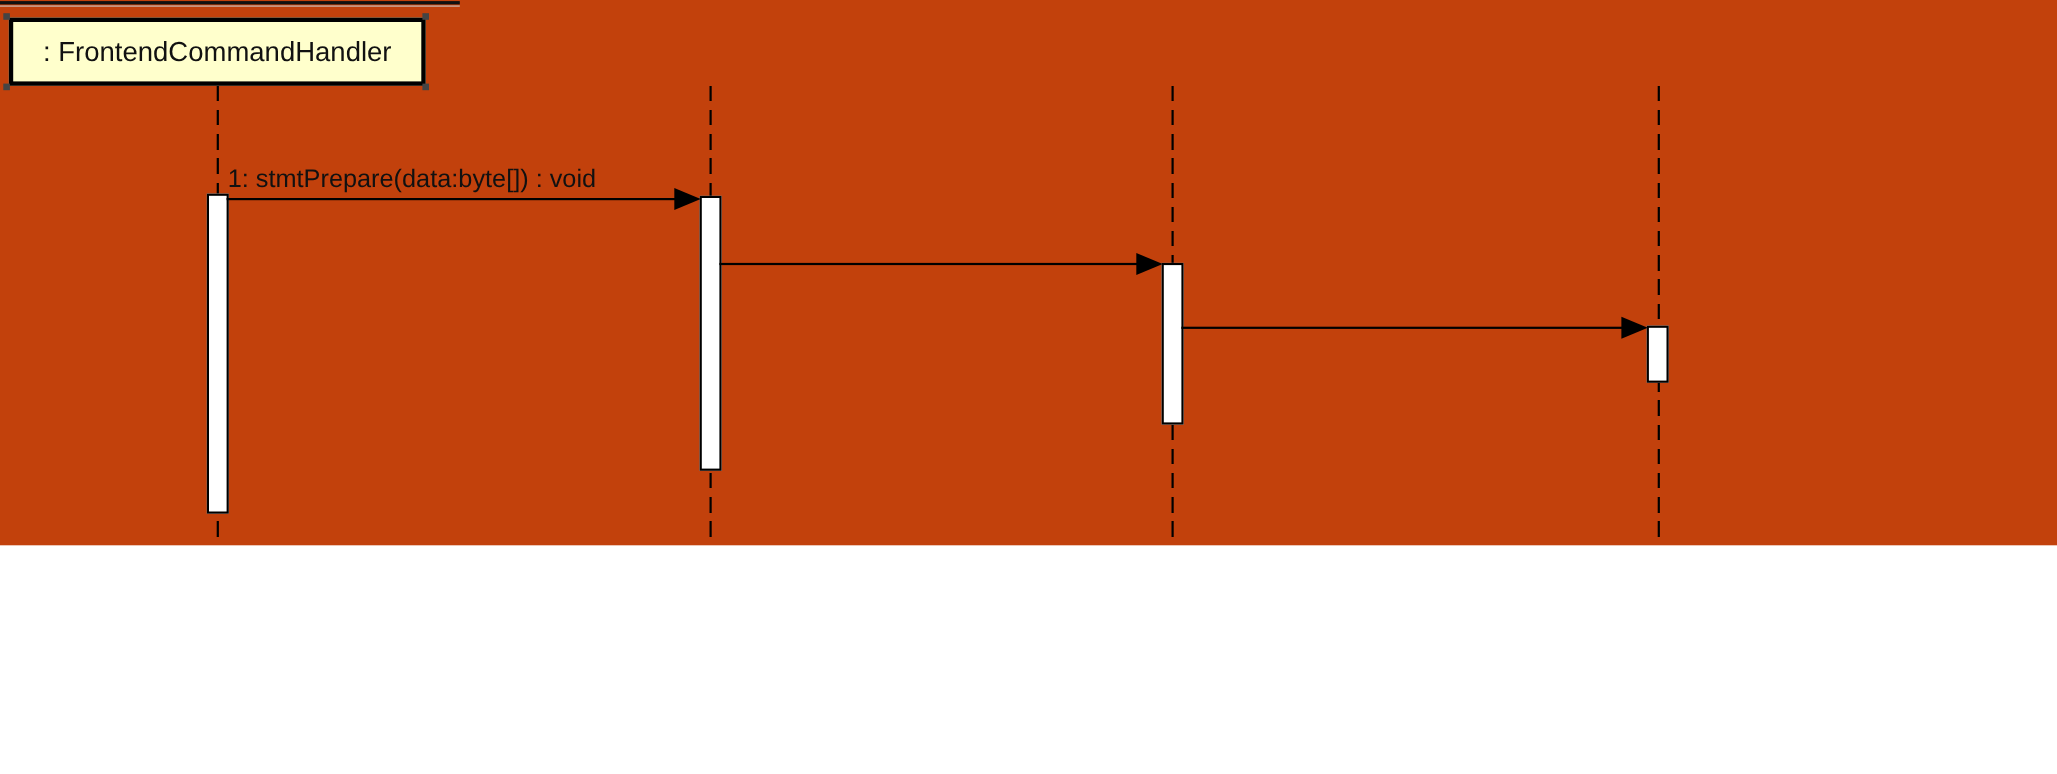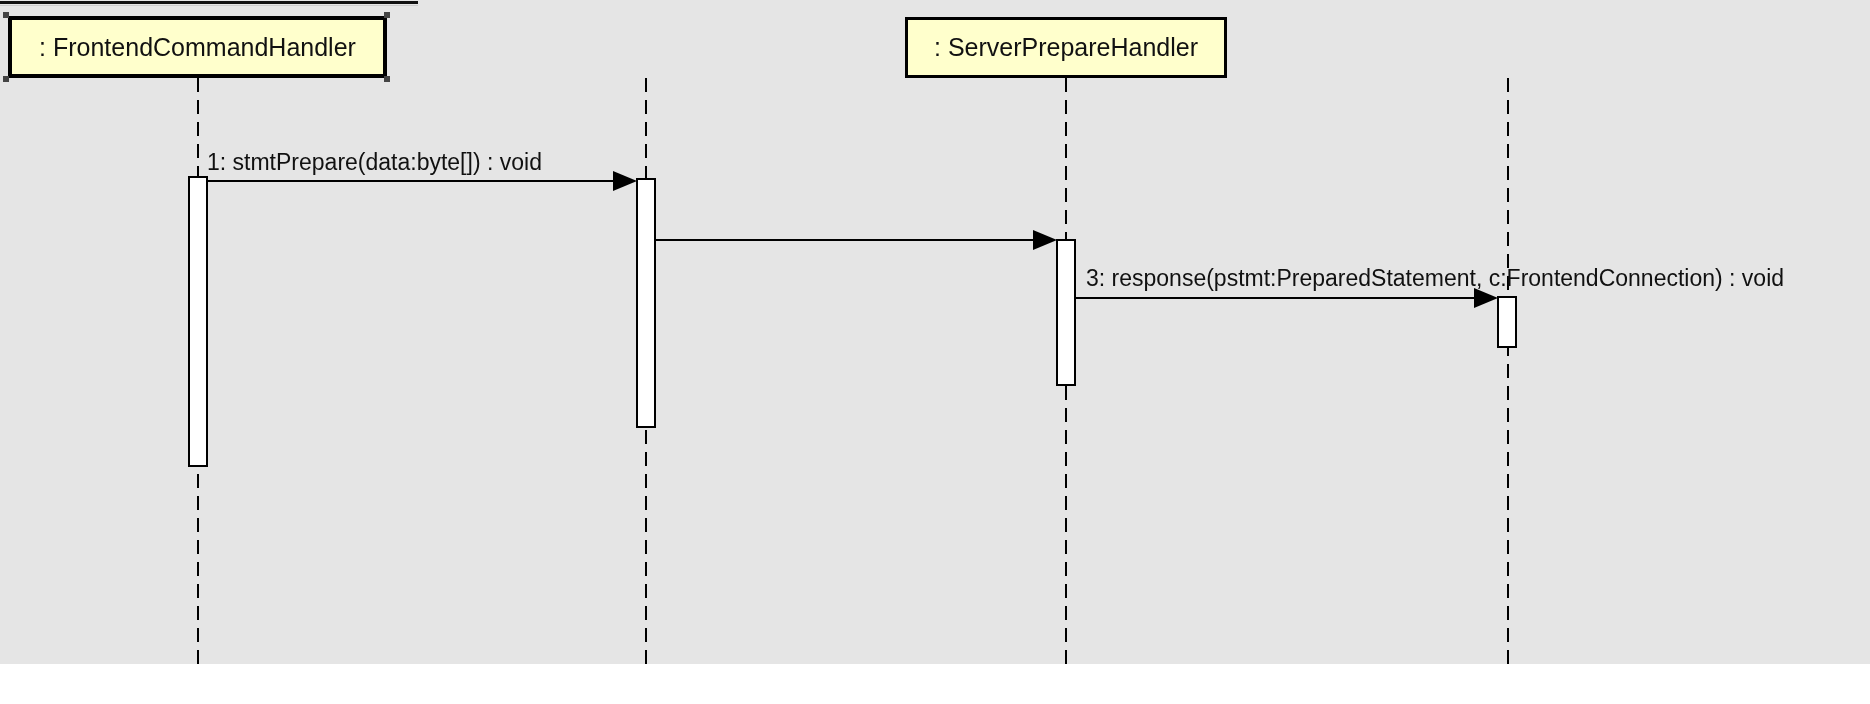--- a/index.html
+++ b/index.html
@@ -4,22 +4,22 @@
 <style>
   html, body {
     margin: 0;
     padding: 0;
     background: #ffffff;
     font-family: "Liberation Sans", "DejaVu Sans", sans-serif;
   }
   #canvas {
     position: relative;
     width: 1870px;
-    height: 664px;
-    background: #e5e5e5;
+    height: 496px;
+    background: #c2410c;
     overflow: hidden;
   }
   
   .top-line {
     position: absolute;
     left: 0; top: 1;
     top: 1px;
     width: 418px; height: 3px;
     background: #111111;
   }
@@ -108,38 +108,34 @@
   <div class="top-line-shadow"></div>
 
   <div class="lifeline" style="left:197px"></div>
   <div class="lifeline" style="left:645px"></div>
   <div class="lifeline" style="left:1065px"></div>
   <div class="lifeline" style="left:1507px"></div>
 
   <div class="actor-box selected" style="left:8px; top:16px; width:379px; height:62px">
     <span class="actor-label">: FrontendCommandHandler</span>
   </div>
-  <div class="actor-box" style="left:905px; top:17px; width:322px; height:61px">
-    <span class="actor-label">: ServerPrepareHandler</span>
-  </div>
 
   <div class="handle" style="left:3px;  top:12px"></div>
   <div class="handle" style="left:384px;top:12px"></div>
   <div class="handle" style="left:3px;  top:76px"></div>
   <div class="handle" style="left:384px;top:76px"></div>
 
   <div class="activation" style="left:188px;  top:176px; height:291px"></div>
   <div class="activation" style="left:636px;  top:178px; height:250px"></div>
   <div class="activation" style="left:1056px; top:239px; height:147px"></div>
   <div class="activation" style="left:1497px; top:296px; height:52px"></div>
 
   <div class="msg-label" style="left:207px; top:148px">1: stmtPrepare(data:byte[]) : void</div>
   <div class="msg-line" style="left:206px; top:180px; width:409px"></div>
   <div class="msg-arrowhead" style="left:613px; top:171px"></div>
 
   <div class="msg-line" style="left:654px; top:239px; width:381px"></div>
   <div class="msg-arrowhead" style="left:1033px; top:230px"></div>
 
-  <div class="msg-label" style="left:1086px; top:264px">3: response(pstmt:PreparedStatement, c:FrontendConnection) : void</div>
   <div class="msg-line" style="left:1074px; top:297px; width:401px"></div>
   <div class="msg-arrowhead" style="left:1474px; top:288px"></div>
 
 </div>
 
 </body></html>

